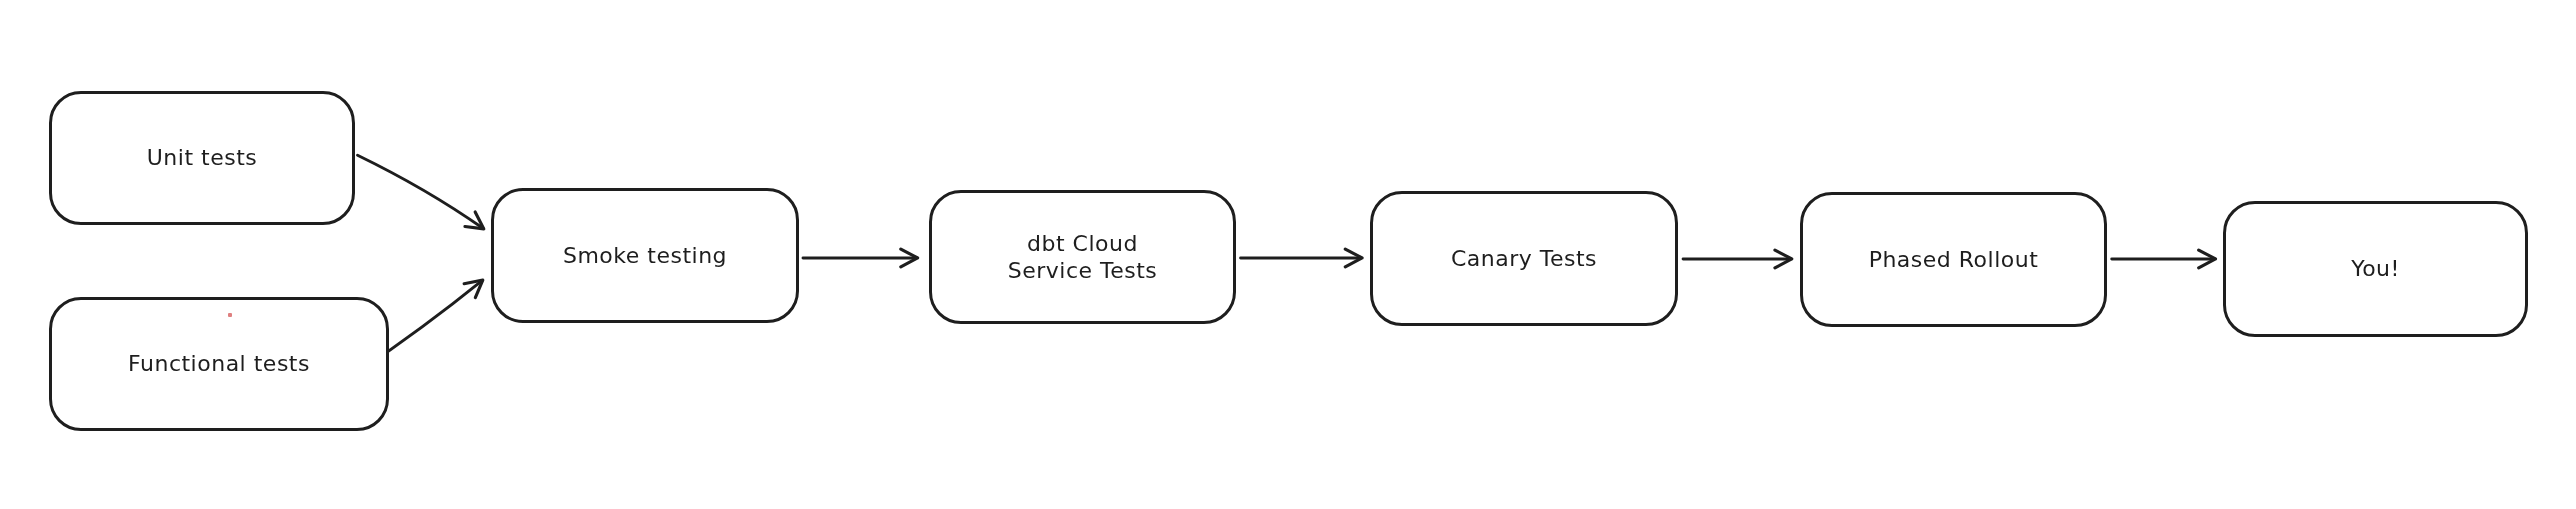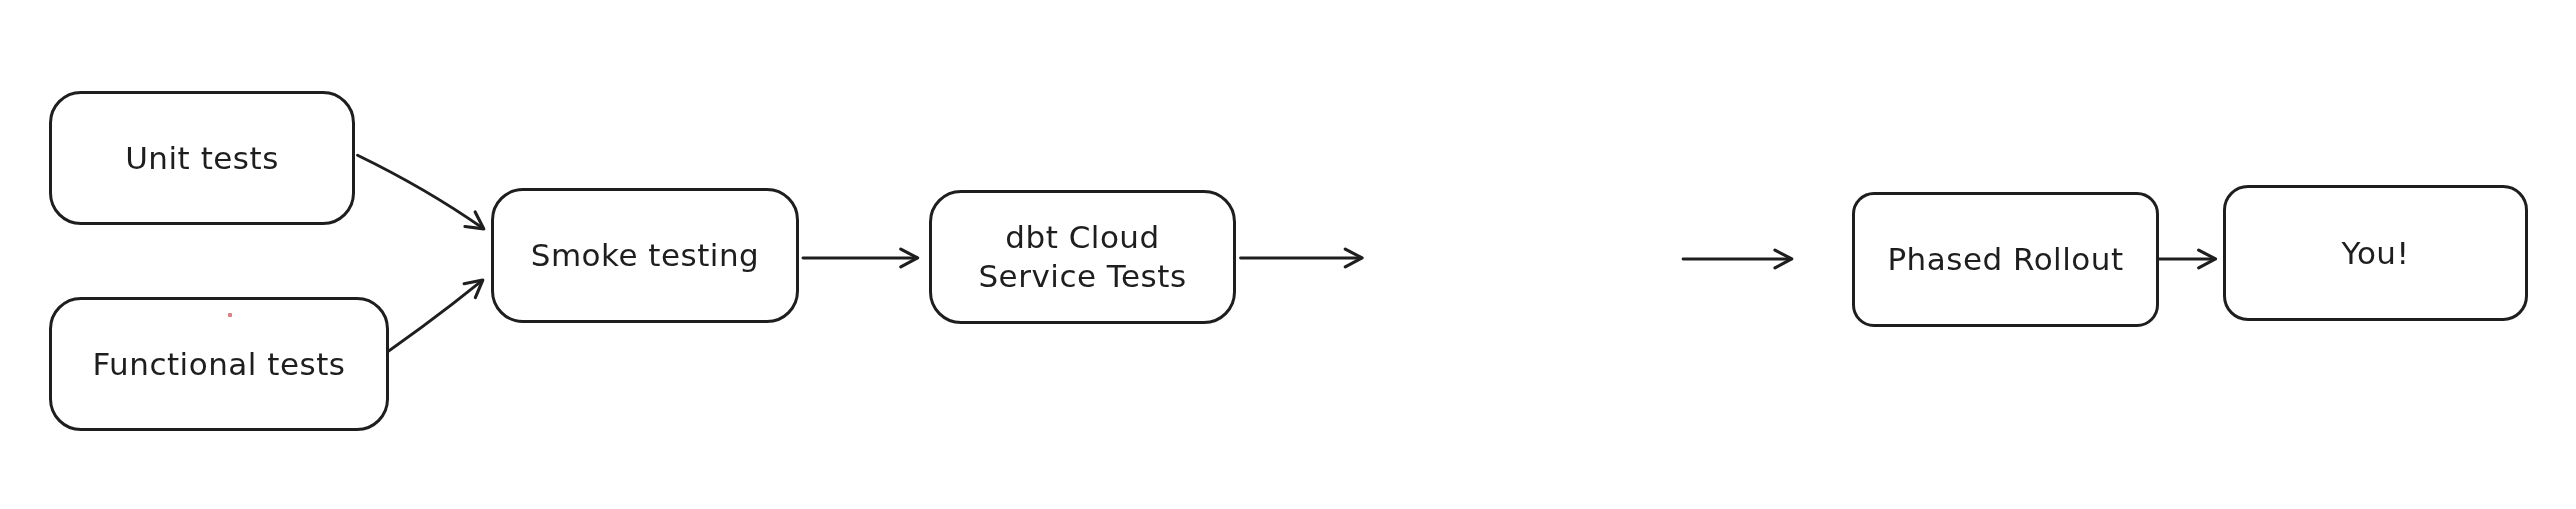--- a/index.html
+++ b/index.html
@@ -32,21 +32,21 @@
     box-sizing: border-box;
     border: 3px solid #1e1e1e;
     border-radius: 32px;
     background: #ffffff;
     display: flex;
     align-items: center;
     justify-content: center;
     text-align: center;
   }
   .node-label {
-    font-size: 31px;
+    font-size: 22px;
     line-height: 1.25;
     color: #1e1e1e;
     letter-spacing: 0.5px;
     white-space: pre-line;
   }
   .artifact-dot {
     position: absolute;
     left: 228px;
     top: 313px;
     width: 4px;
@@ -87,25 +87,28 @@
 
   <div class="node" style="left:929px; top:190px; width:307px; height:134px;">
     <span class="node-label">dbt Cloud
 Service Tests</span>
   </div>
 
   <div class="node" style="left:491px; top:188px; width:308px; height:135px;">
     <span class="node-label">Smoke testing</span>
   </div>
 
+  <div class="node" style="left:1370px; top:191px; width:308px; height:135px;">
+    <span class="node-label">Canary Tests</span>
+  </div>
 
-  <div class="node" style="left:1852px; top:192px; width:307px; height:135px;border-radius:22px;">
+  <div class="node" style="left:1800px; top:192px; width:307px; height:135px;">
     <span class="node-label">Phased Rollout</span>
   </div>
 
-  <div class="node" style="left:2223px; top:185px; width:305px; height:136px;border-radius:25px;">
+  <div class="node" style="left:2223px; top:201px; width:305px; height:136px;">
     <span class="node-label">You!</span>
   </div>
 
   <div class="artifact-dot"></div>
 
 </div>
 
 
 </body></html>

